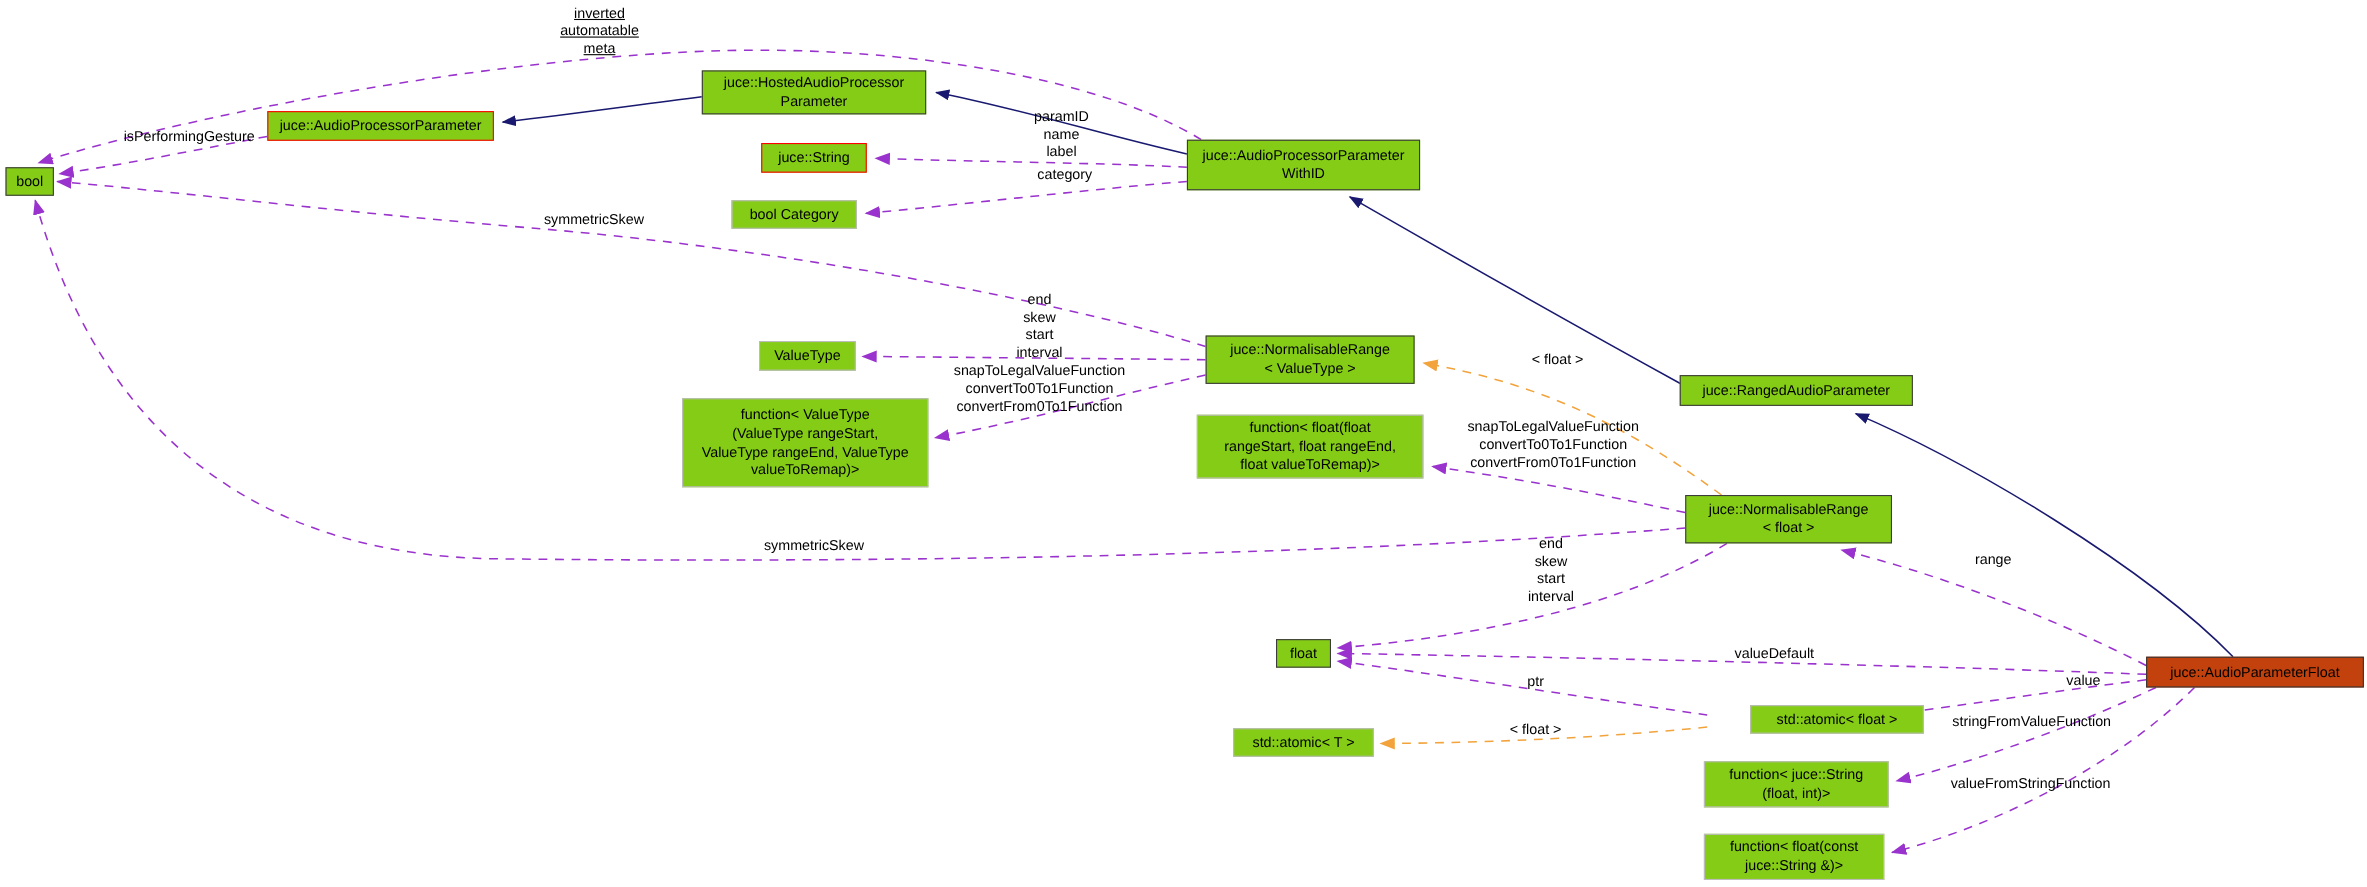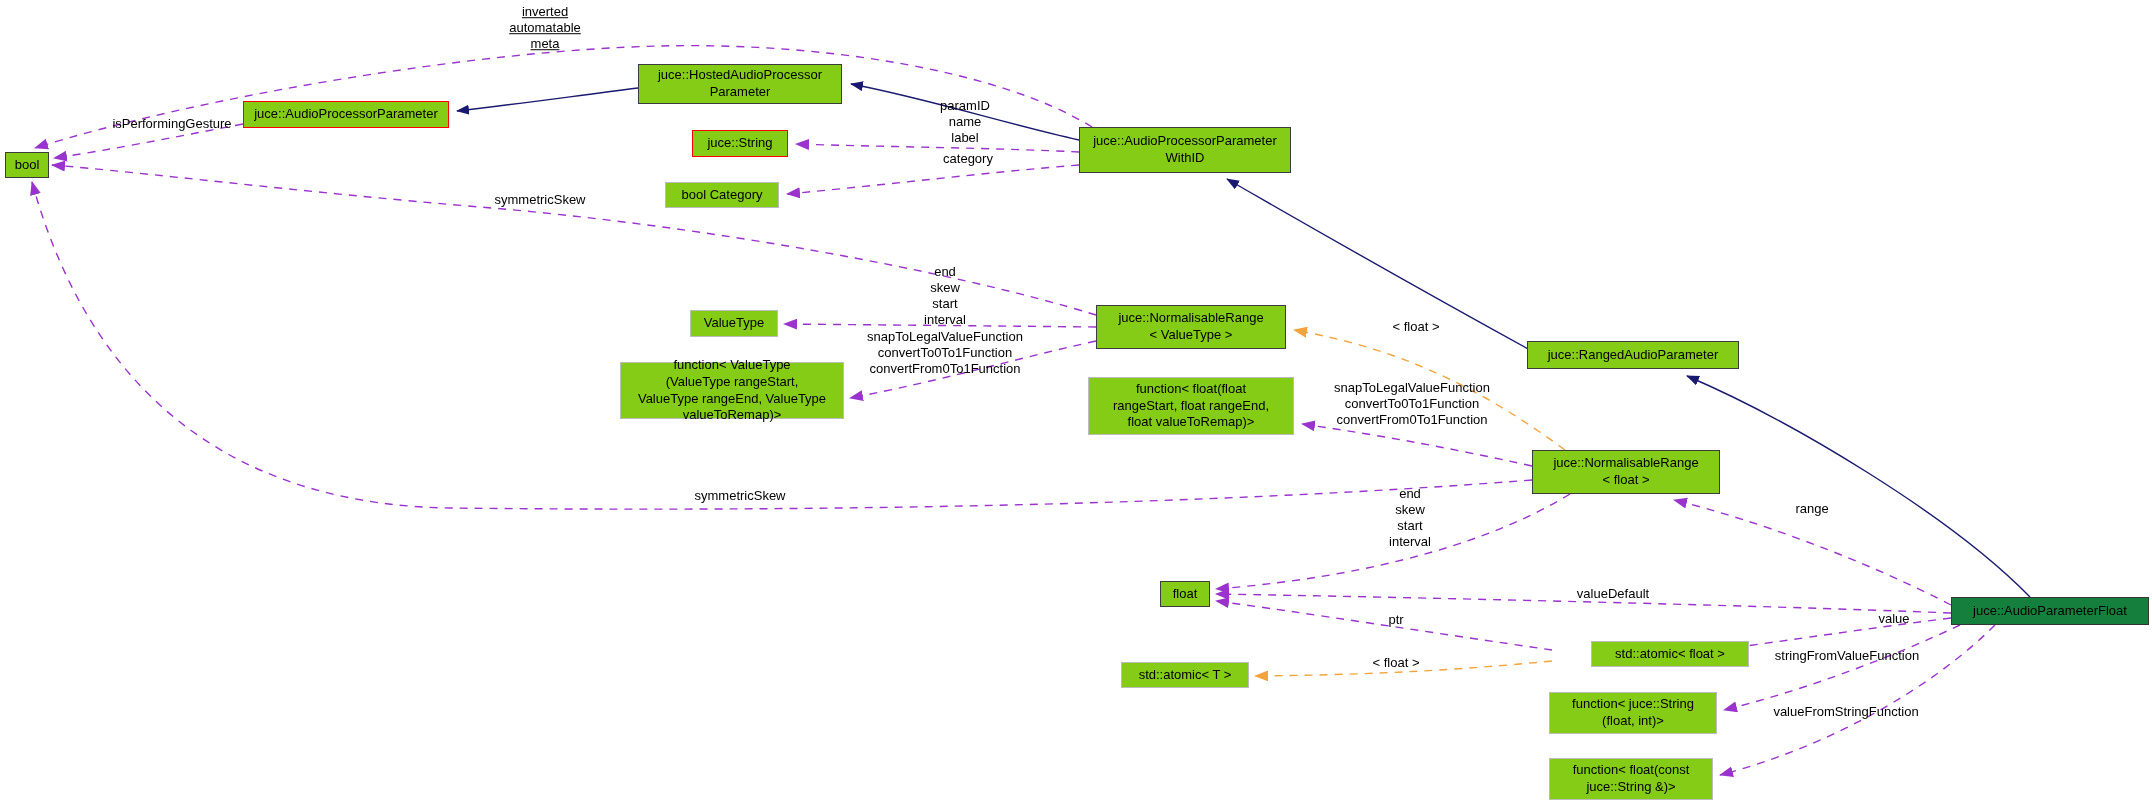--- a/index.html
+++ b/index.html
@@ -10,21 +10,21 @@
   #edges { position:absolute; left:0; top:0; width:2152px; height:806px; }
   .node {
     position:absolute; box-sizing:border-box;
     display:flex; align-items:center; justify-content:center;
     text-align:center; white-space:pre-line; line-height:1.3;
     font-size:13px; color:#000; background:#84cc16;
     border:1.2px solid #3c3c3c; padding:1px 4px;
   }
   .k-red    { border-color:#ff0000; }
   .k-ext    { border-color:#bcbcbc; }
-  .k-target { background:#15803d; border-color:#353535; }
+  .k-target { background:#c2410c; border-color:#353535; }
   .elabel {
     position:absolute; transform:translate(-50%,-50%);
     white-space:pre-line; text-align:center; line-height:1.22;
     font-size:13px; color:#000;
   }
 </style>
 </head>
 <body>
 
 <div id="canvas">
@@ -77,21 +77,21 @@
 
   <div class="node k-red" style="left:692px; top:130px; width:96px; height:27px;">juce::String</div>
 
   <div class="node k-ext" style="left:665px; top:182px; width:114px; height:26px;">bool Category</div>
 
   <div class="node" style="left:1079px; top:127px; width:212px; height:46px;">juce::AudioProcessorParameter
 WithID</div>
 
   <div class="node k-ext" style="left:690px; top:310px; width:88px; height:27px;">ValueType</div>
 
-  <div class="node k-ext" style="left:620px; top:362px; width:224px; height:57px;">function&lt; ValueType
+  <div class="node k-ext" style="left:620px; top:362px; width:224px; height:81px;">function&lt; ValueType
 (ValueType rangeStart,
 ValueType rangeEnd, ValueType
 valueToRemap)&gt;</div>
 
   <div class="node" style="left:1096px; top:305px; width:190px; height:44px;">juce::NormalisableRange
 &lt; ValueType &gt;</div>
 
   <div class="node k-ext" style="left:1088px; top:377px; width:206px; height:58px;">function&lt; float(float
 rangeStart, float rangeEnd,
 float valueToRemap)&gt;</div>

